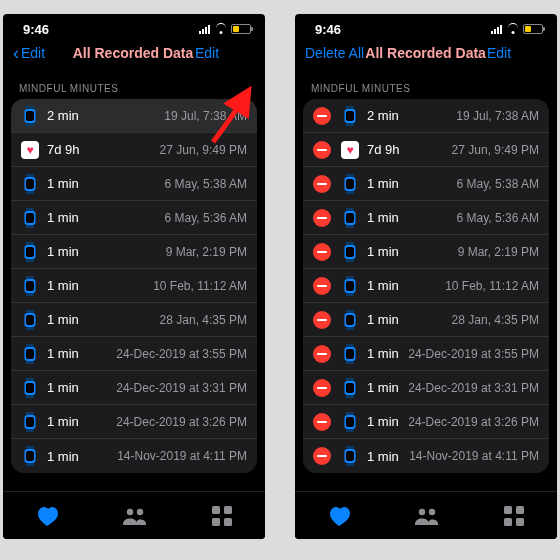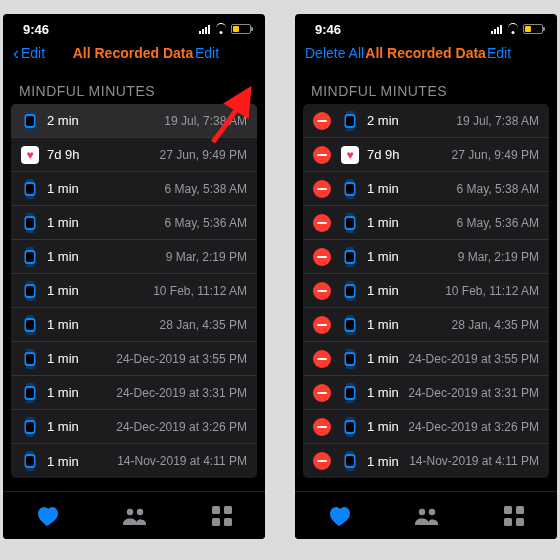--- a/index.html
+++ b/index.html
@@ -60,29 +60,29 @@
     background:#888; border-radius:0 1px 1px 0;
   }
   .battery .fill { width: 40%; height: 100%; background: #ffcc00; border-radius: 1px; }
 
   .navbar {
     display: flex; align-items: center; justify-content: space-between;
     padding: 5px 12px 8px 10px;
   }
   .navbar .left, .navbar .right { color: #0a84ff; font-size: 14px; display: flex; align-items: center; gap: 2px; min-width: 58px; }
   .navbar .right { font-weight: 400; }
-  .navbar .title { font-size: 14px; font-weight: 600; color: #f97316; flex: 1; text-align: center; }
+  .navbar .title { font-size: 14px; font-weight: 600; color: #fca5a5; flex: 1; text-align: center; }
   .chev { font-size: 18px; line-height: 14px; font-weight: 300; }
 
   .section-header {
-    color: #8e8e93; font-size: 14px; letter-spacing: 0.5px;
+    color: #8e8e93; font-size: 10px; letter-spacing: 0.5px;
     padding: 14px 20px 5px 16px; text-transform: uppercase;
   }
   .list {
-    margin: 0 8px; background: #1c1c1e; border-radius: 5px; overflow: hidden;
+    margin: 0 8px; background: #1c1c1e; border-radius: 13px; overflow: hidden;
   }
   .row {
     display: flex; align-items: center; padding: 0 10px;
     border-bottom: 0.5px solid #333; height: 34px;
   }
   .row:last-child { border-bottom: none; }
   .row.selected { background: #2c2c2e; }
   .del-badge {
     width: 18px; height: 18px; border-radius: 50%; background: #ff3b30;
     margin-right: 10px; position: relative; flex-shrink: 0;

